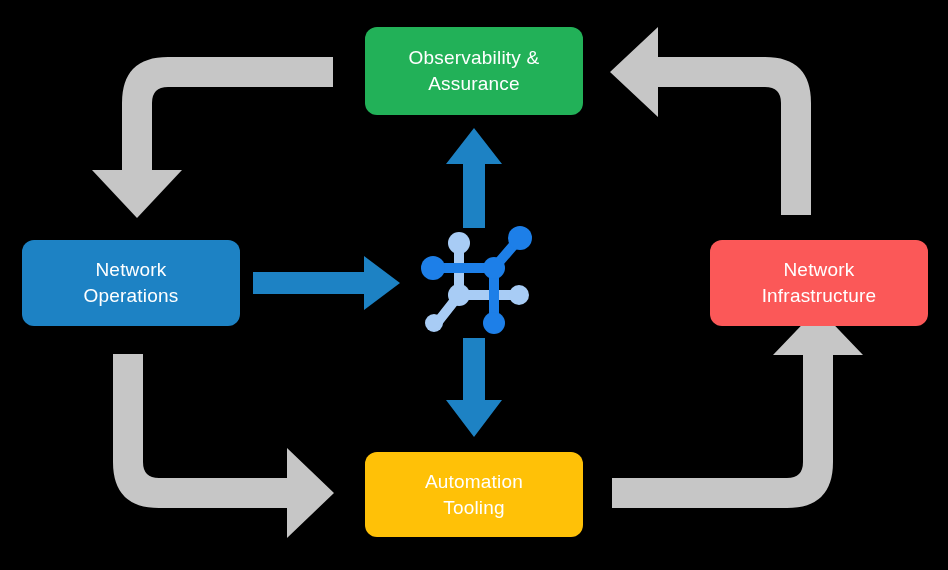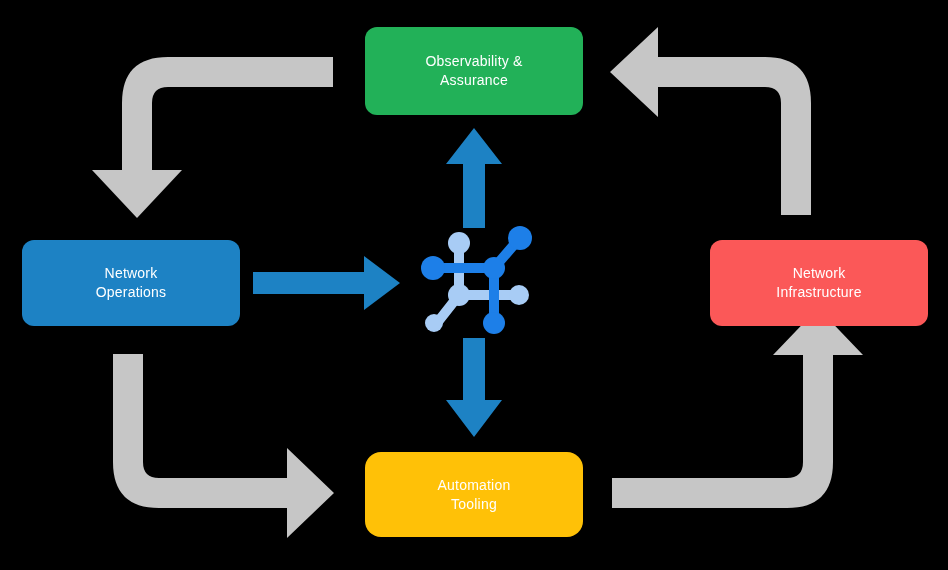--- a/index.html
+++ b/index.html
@@ -23,21 +23,21 @@
 
   
   .node-box {
     position: absolute;
     border-radius: 12px;
     display: flex;
     align-items: center;
     justify-content: center;
     text-align: center;
     color: #ffffff;
-    font-size: 14px;
+    font-size: 19px;
     line-height: 1.35;
     font-weight: 400;
     letter-spacing: 0.2px;
     box-sizing: border-box;
     padding: 6px 10px;
     font-family: "Liberation Sans", sans-serif;
   }
   .node-label { white-space: pre-line; display: block; }
 
   #box-observability { left: 365px; top: 27px;  width: 218px; height: 88px; }
@@ -113,18 +113,18 @@
   <div class="node-box" id="box-operations" style="background:#1D82C4;">
     <span class="node-label">Network
 Operations</span>
   </div>
 
   <div class="node-box" id="box-infrastructure" style="background:#FB5858;">
     <span class="node-label">Network
 Infrastructure</span>
   </div>
 
-  <div class="node-box" id="box-automation" style="background:#FFC107;border-radius:16px;">
+  <div class="node-box" id="box-automation" style="background:#FFC107;">
     <span class="node-label">Automation
 Tooling</span>
   </div>
 
 </div>
 
 </body></html>

